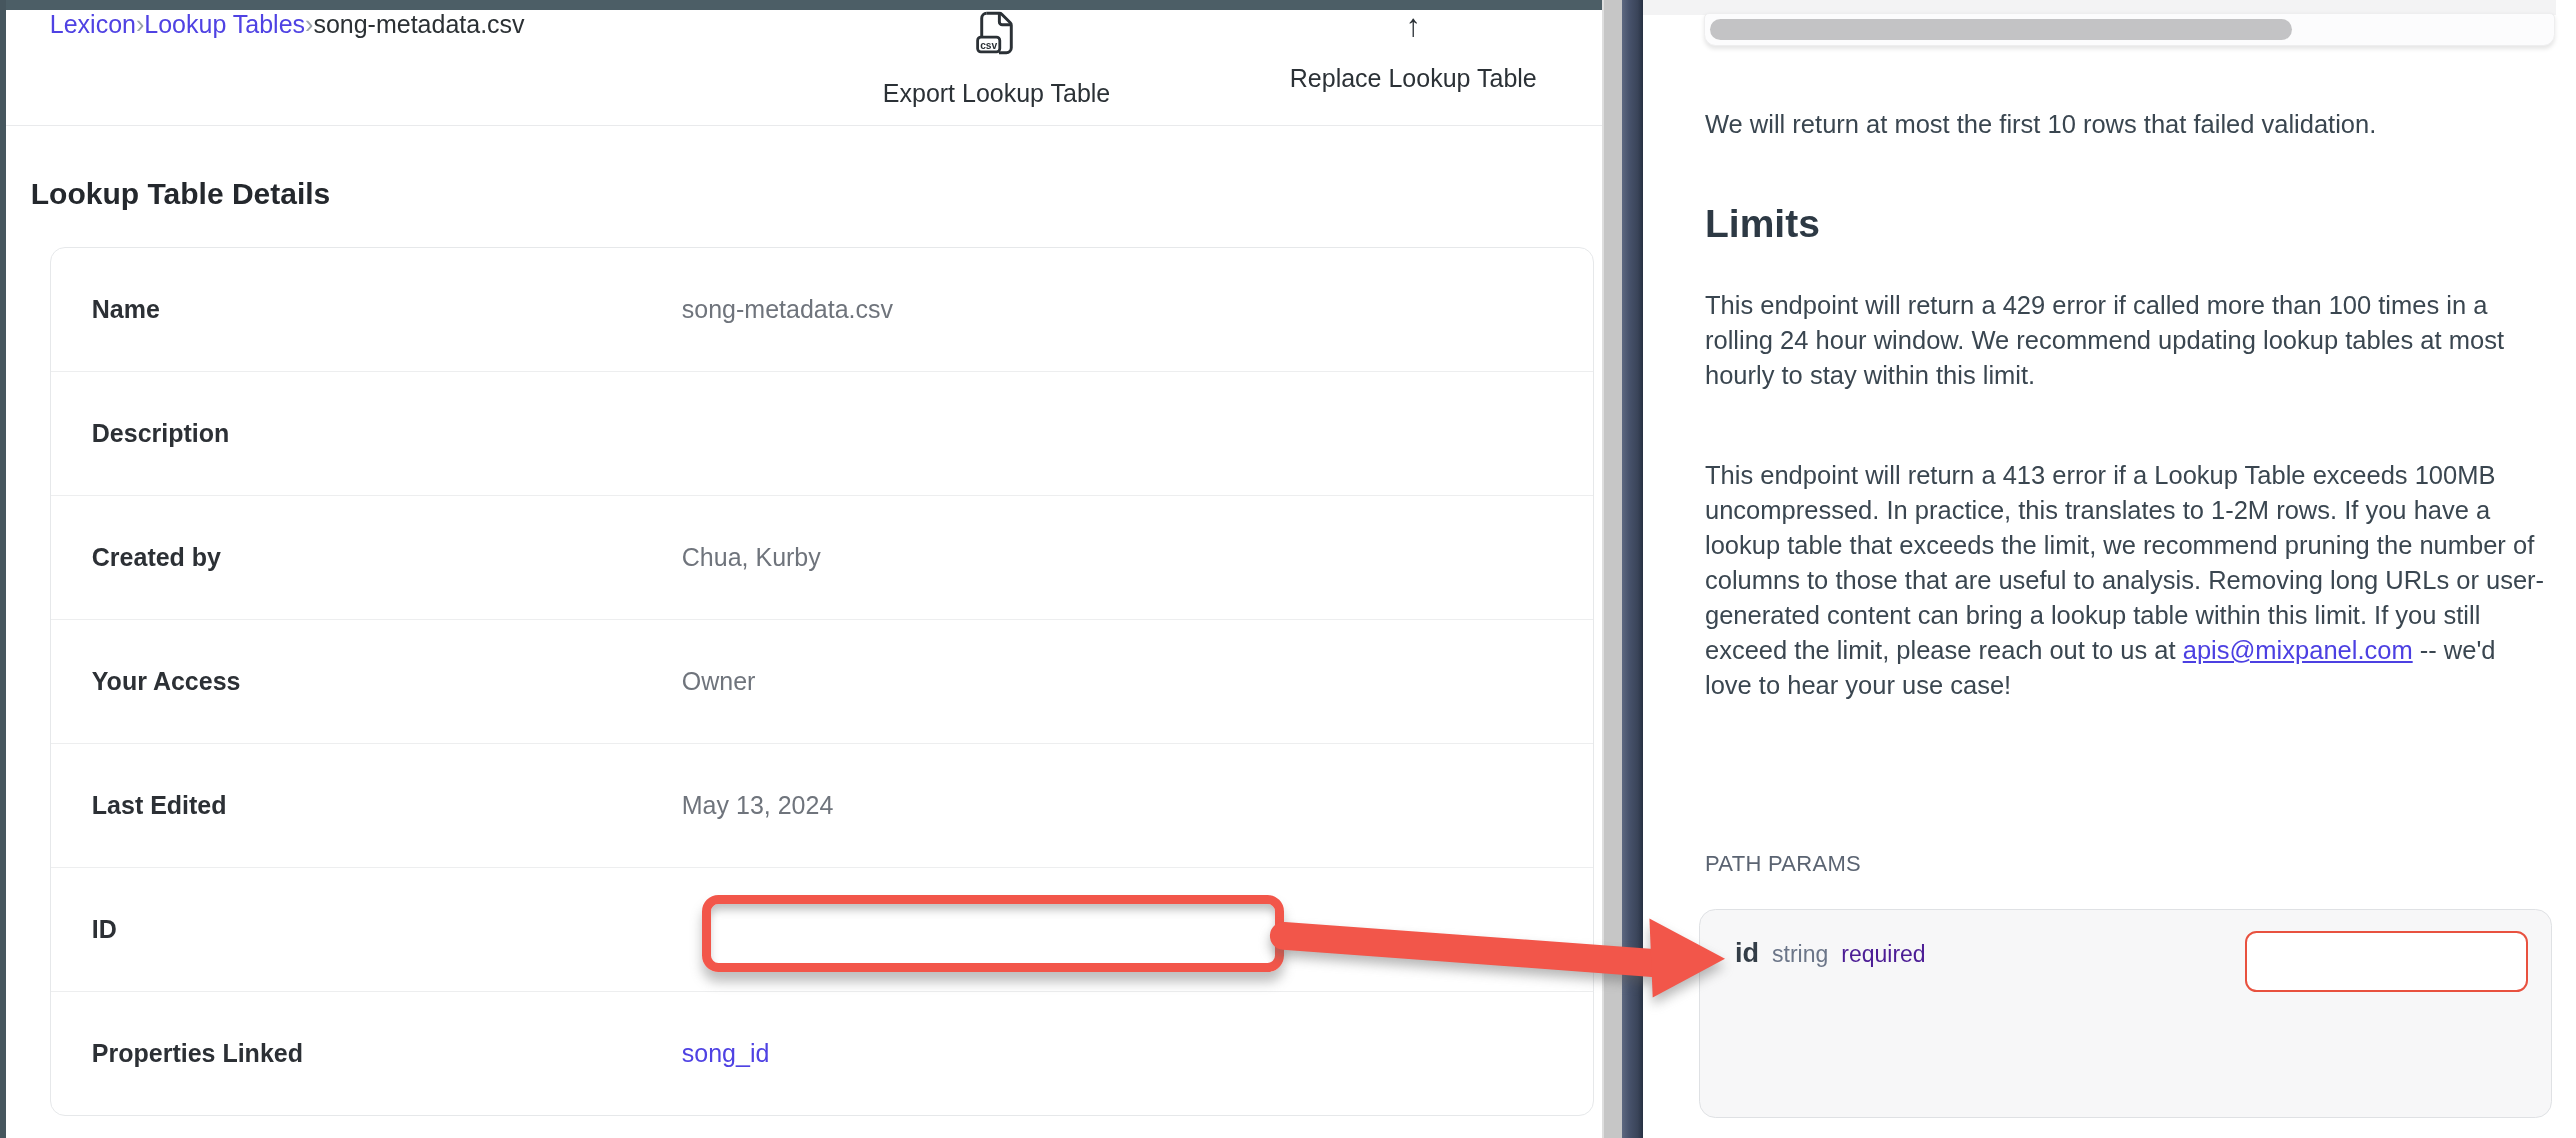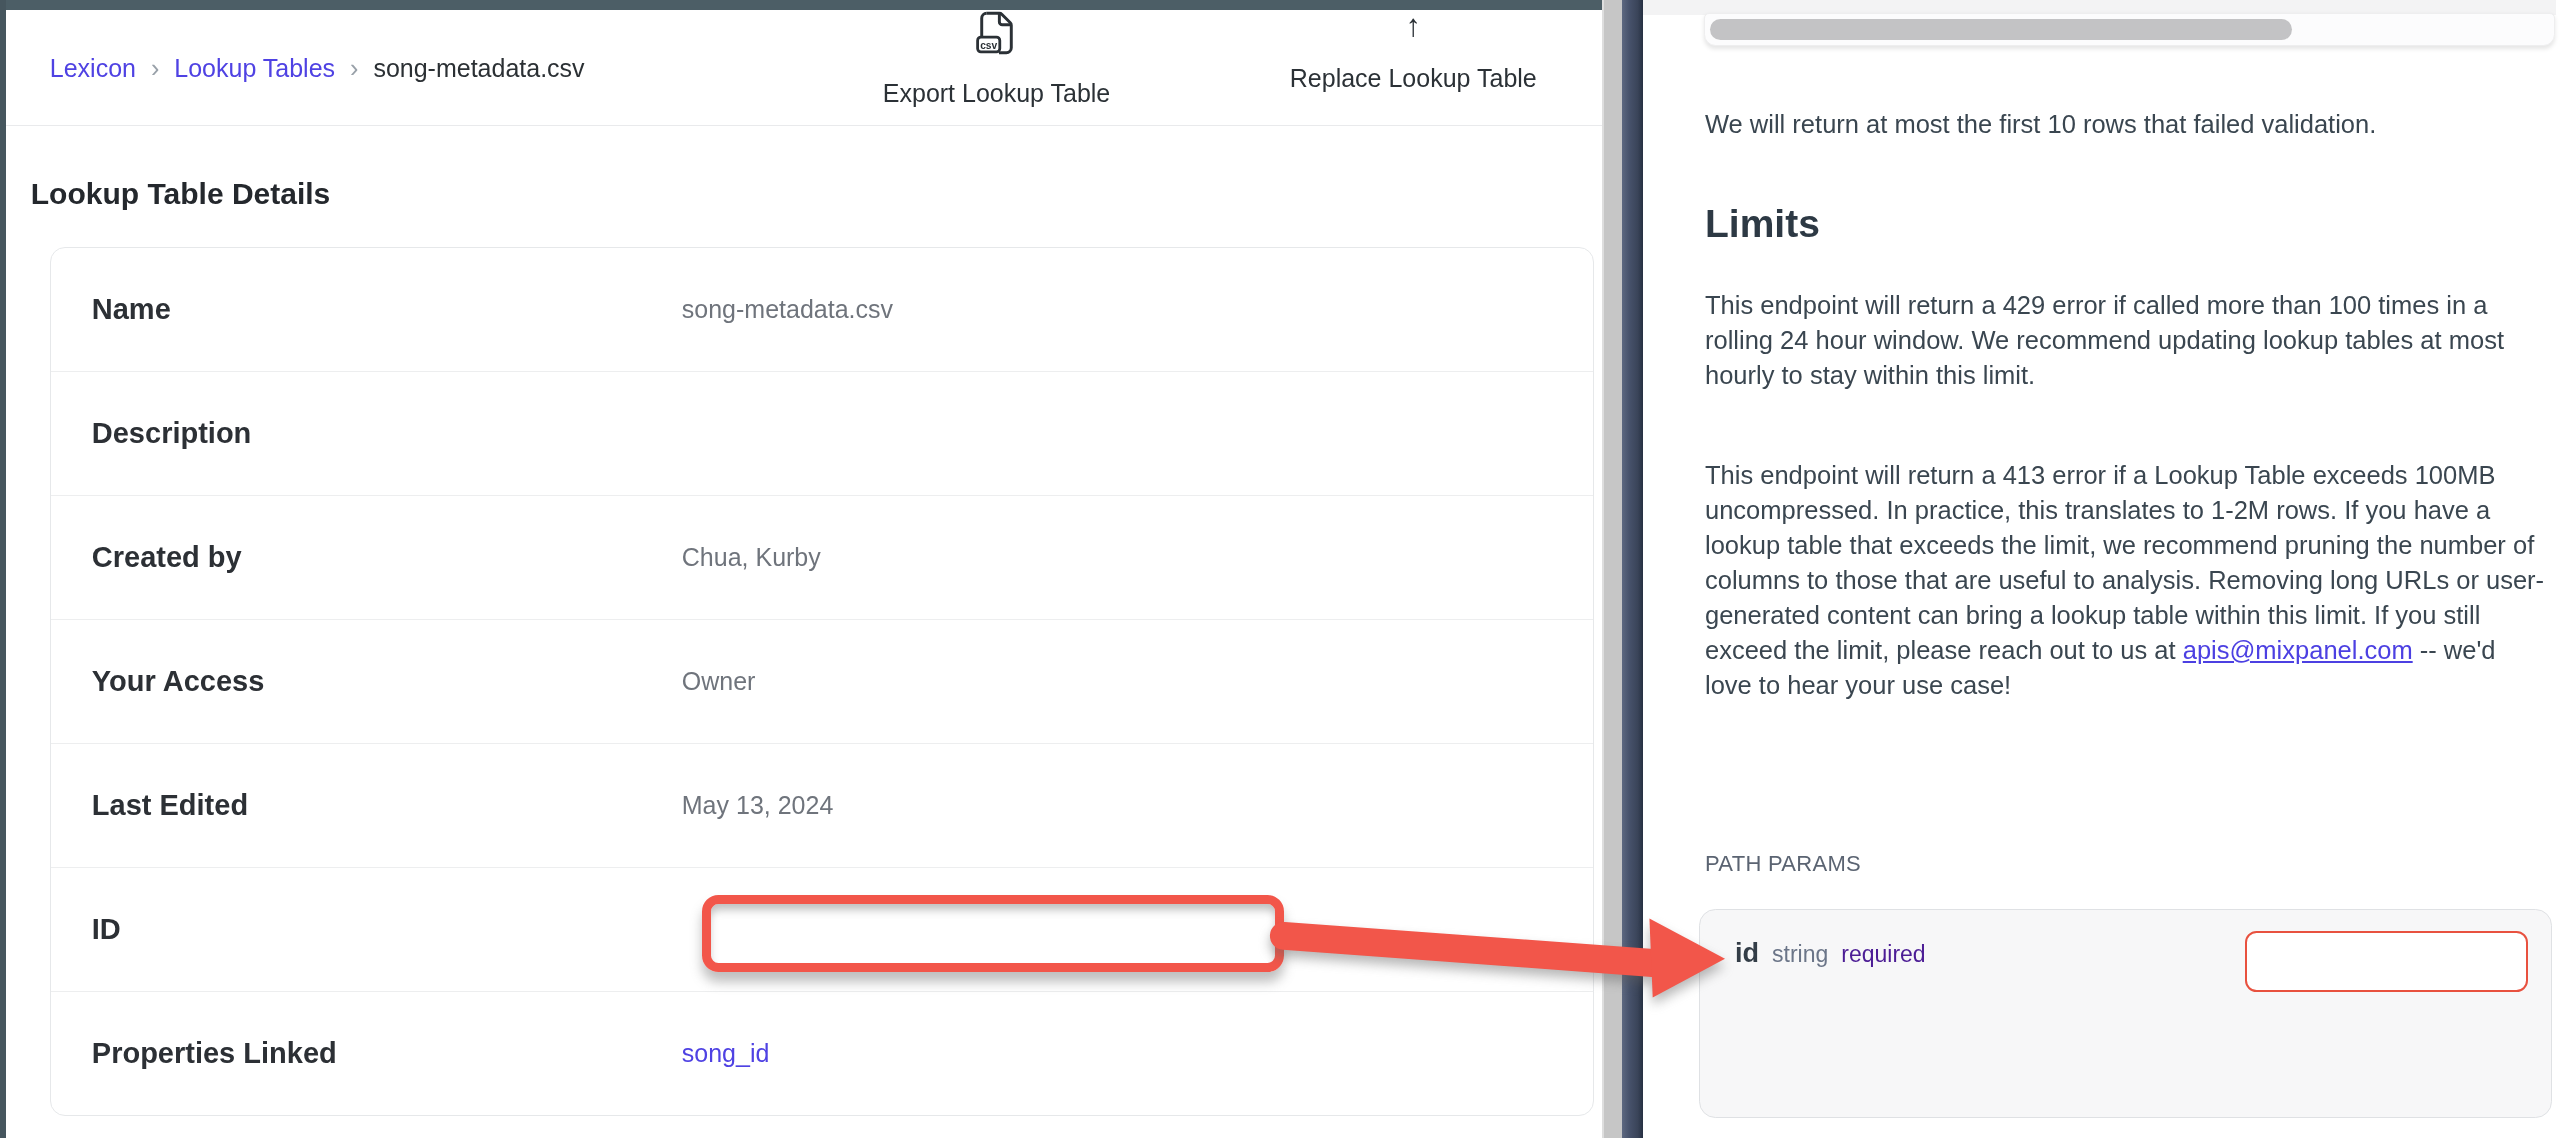--- a/index.html
+++ b/index.html
@@ -8,39 +8,39 @@
   .screen { position:relative; width:2576px; height:1139px; background:#fff; overflow:hidden; }
 
   
   .lw-topstrip { position:absolute; left:0; top:0; width:1622px; height:10px; background:#4c5e66; }
   .lw-leftstrip { position:absolute; left:0; top:0; width:5.8px; height:1139px; background:#46565e; }
   .lw-card { position:absolute; left:5.8px; top:10px; width:1596px; height:1129px; background:#fff;
              border-top-left-radius:18px; overflow:hidden; }
 
   
   .lw-header { position:absolute; left:0; top:0; width:100%; height:116px; border-bottom:1.6px solid #e9eaec; background:#fff; }
-  .breadcrumb { position:absolute; left:44px; top:0; height:116px; display:flex; align-items:center; gap:15px; font-size:25px; white-space:nowrap; }
+  .breadcrumb { position:absolute; left:44px; top:0; height:116px; display:flex; align-items:flex-start; font-size:25px; white-space:nowrap; }
   .bc-link { color:#4f42e3; cursor:pointer; }
   .bc-sep { color:#99a1a9; font-size:25px; }
   .bc-current { color:#2b3034; }
   .hbtn { position:absolute; top:0; height:116px; display:flex; align-items:center; gap:23px;
           font-size:25px; color:#2b3136; font-weight:500; white-space:nowrap; cursor:pointer;flex-direction:column; }
   .hbtn.export { left:877px; }
   .hbtn.replace { left:1284px; }
   .up-arrow { font-size:31px; font-weight:400; color:#2b3136; line-height:1; }
 
   
   .page-title { position:absolute; left:25px; top:167px; font-size:30px; font-weight:700; color:#24282d; }
 
   
   .details-card { position:absolute; left:44px; top:237px; width:1544px; height:869px;
                   border:1.6px solid #e6e8ea; border-radius:15px; display:flex; flex-direction:column; background:#fff; }
   .drow { flex:1; display:flex; align-items:center; border-top:1.6px solid #edeeef; }
   .drow:first-child { border-top:none; }
-  .dlabel { width:631px; padding-left:41px; font-size:29px; font-weight:600; color:#2c3035; }
+  .dlabel { width:631px; padding-left:41px; font-size:25px; font-weight:600; color:#2c3035; }
   .dvalue { font-size:25px; color:#6f747c; }
   .dvalue a, a.dlink { font-size:25px; color:#4f42e3; text-decoration:none; cursor:pointer; }
 
   
   .vscroll { position:absolute; left:1602px; top:0; width:20px; height:1139px; background:#c6c6c6; border-left:2.5px solid #dedede; }
   .navybar { position:absolute; left:1622px; top:0; width:21.4px; height:1139px;
              background:linear-gradient(90deg,#5d6880 0%,#47526b 35%,#3a4459 75%,#263042 100%); }
 
   
   .rp { position:absolute; left:1643px; top:0; width:933px; height:1139px; background:#fff; }

